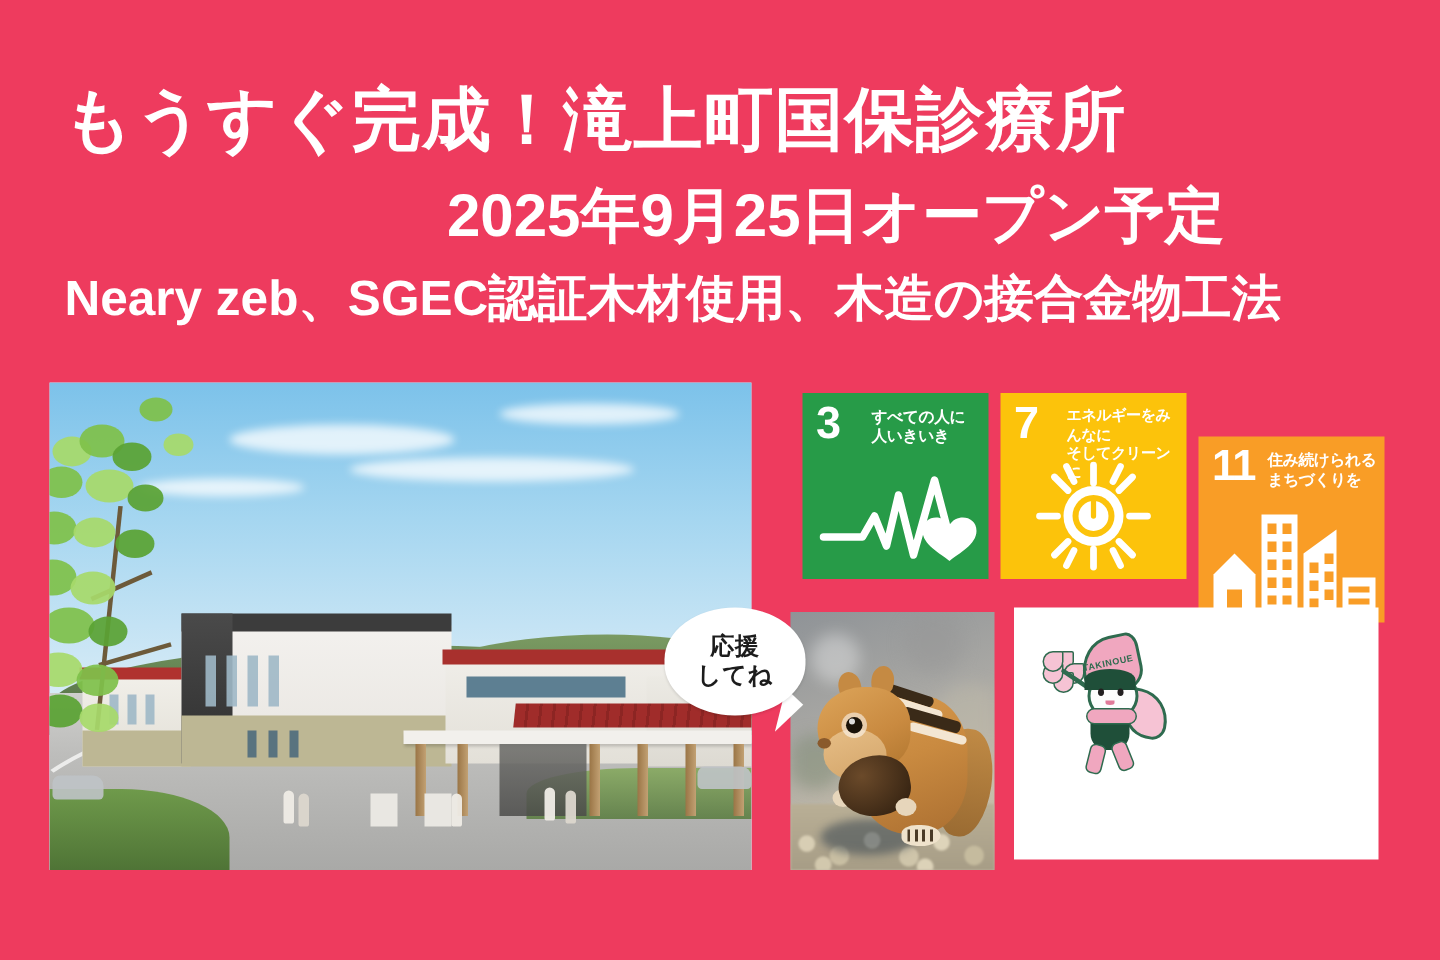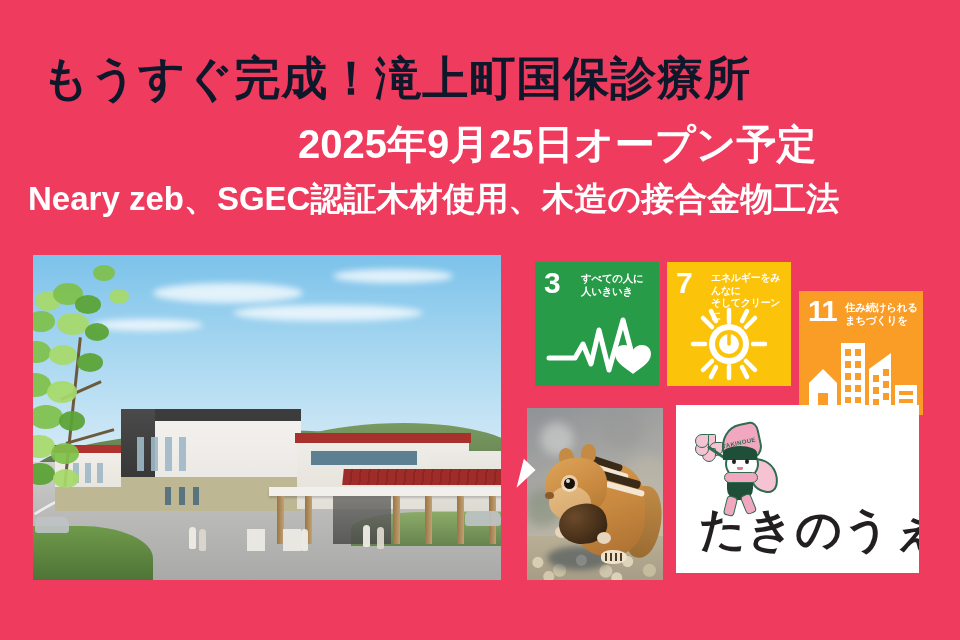--- a/index.html
+++ b/index.html
@@ -8,30 +8,30 @@
     background:#ee3b5e;
     font-family:"Liberation Sans","DejaVu Sans",sans-serif;
     position:relative;
   }
   .stage{position:absolute;inset:0;}
 
   
   .headline{position:absolute;left:0;top:0;width:960px;}
   .line1{
     position:absolute;left:42px;top:56px;
-    font-size:46px;font-weight:700;color:#0f172a;
-    letter-spacing:1px;line-height:1;white-space:nowrap;font-family:Liberation Serif, serif;
+    font-size:46px;font-weight:700;color:#ffffff;
+    letter-spacing:1px;line-height:1;white-space:nowrap;
   }
   .line2{
     position:absolute;left:298px;top:124px;
     font-size:40px;font-weight:700;color:#ffffff;
     letter-spacing:0px;line-height:1;white-space:nowrap;
   }
   .line3{
-    position:absolute;left:28px;top:182px;
+    position:absolute;left:43px;top:182px;
     font-size:33px;font-weight:700;color:#ffffff;
     letter-spacing:0px;line-height:1;white-space:nowrap;
   }
 
   
   .photo-building{
     position:absolute;left:33px;top:255px;width:468px;height:325px;
     overflow:hidden;background:#cfe4f2;
   }
   .sky{
@@ -583,20 +583,26 @@
       <div class="chip-eye"></div>
       <div class="chip-nose"></div>
       <div class="chip-paw p1"></div>
       <div class="chip-nut"></div>
       <div class="chip-paw p2"></div>
       <div class="chip-foot"></div>
     </div>
   </div>
 
   <div class="bubble-tail"></div>
+  <div class="bubble">
+    <div class="bubble-txt">
+      <span>応援</span>
+      <span>してね</span>
+    </div>
+  </div>
 
   <div class="logo">
     <div class="logo-inner">
 
       <div class="fairy">
         <div class="f-flower">
           <div class="f-petal p1"></div>
           <div class="f-petal p2"></div>
           <div class="f-petal p3"></div>
           <div class="f-petal p4"></div>
@@ -611,17 +617,16 @@
         <div class="f-eye e1"></div>
         <div class="f-eye e2"></div>
         <div class="f-mouth"></div>
         <div class="f-body"></div>
         <div class="f-scarf"></div>
         <div class="f-leg l1"></div>
         <div class="f-leg l2"></div>
       </div>
 
 
-      <div class="logo-bot">たきのうぇ</div>
     </div>
   </div>
 
 </div>
 
 </body></html>

